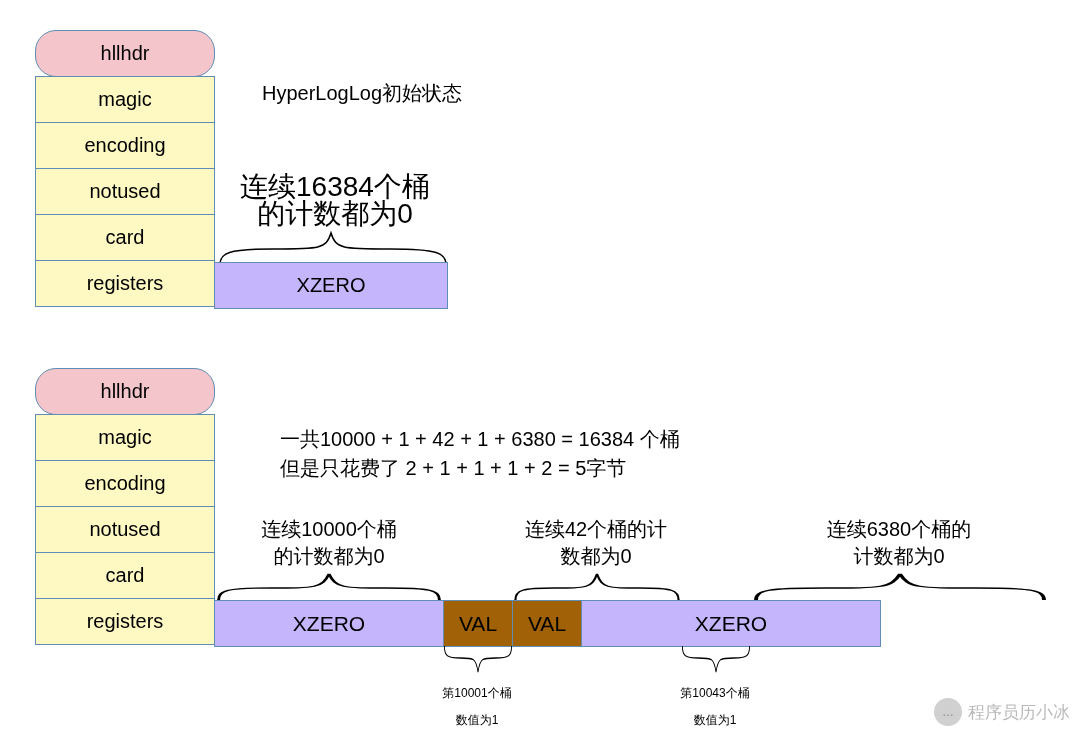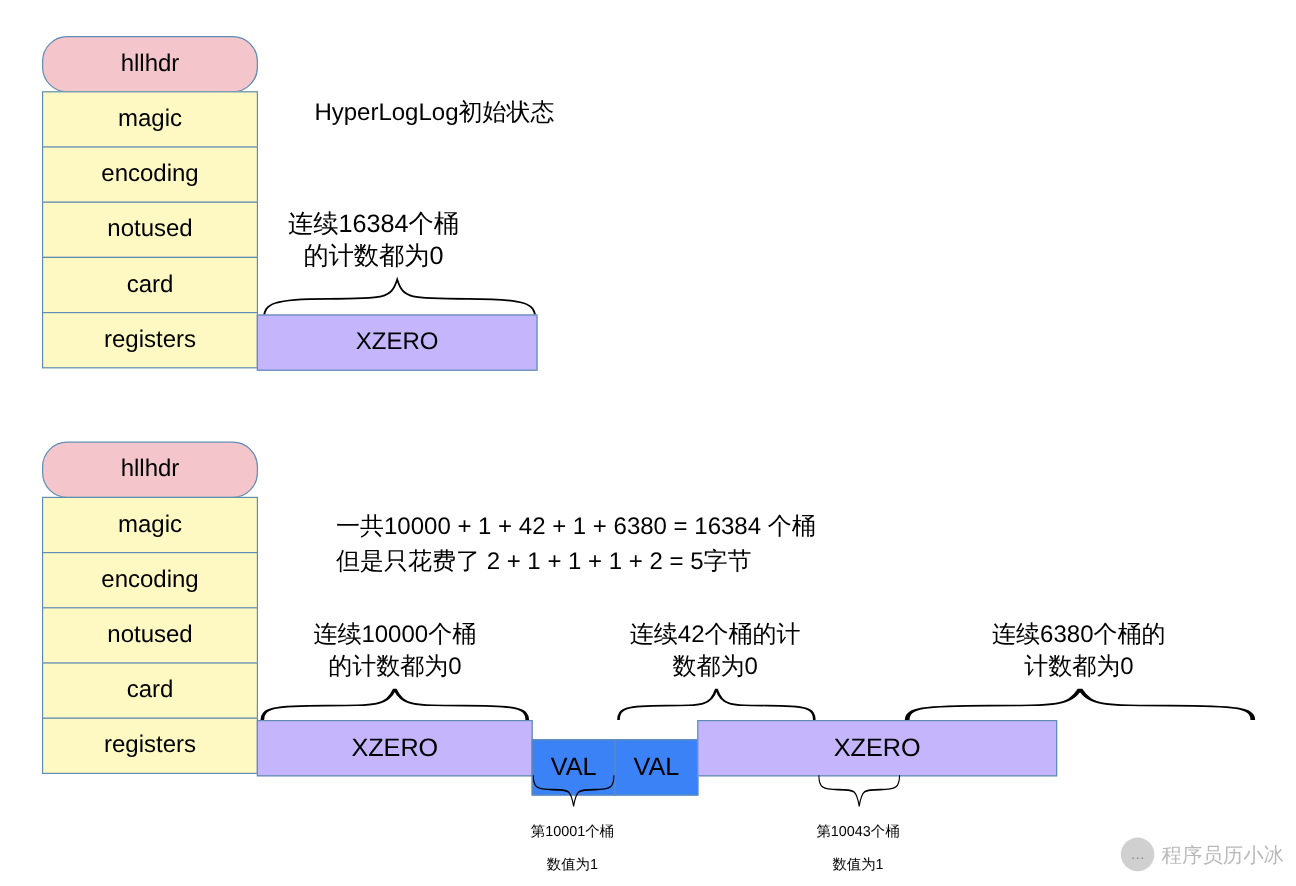--- a/index.html
+++ b/index.html
@@ -1,26 +1,26 @@
 <!DOCTYPE html>
 <html><head>
   <meta charset="utf-8">
   <style>
     * { box-sizing: border-box; margin: 0; padding: 0; }
     body { font-family: Arial, "Microsoft YaHei", sans-serif; background: #fff; width: 1080px; height: 738px; position: relative; font-size: 20px; color: #000; }
     .cell { border: 1px solid #5f8db3; text-align: center; display: flex; align-items: center; justify-content: center; }
     .hdr { background: #f5c5cc; }
     .blue { background: #fef9c3; }
     .green { background: #c4b5fd; }
-    .yellow { background: #3b82f6; margin-top: 16px; }
+    .yellow { background: #a16207; }
     .struct { position: absolute; display: flex; flex-direction: column; }
     .struct .cell { width: 180px; height: 47px; margin-top: -1px; }
     .struct .cell:first-child { margin-top: 0; border-radius: 21px; }
     .title1 { position: absolute; left: 262px; top: 80px; font-size: 20px; }
-    .caption1 { position: absolute; left: 240px; top: 173px; text-align: center; font-size: 21px; line-height: 27px; }
+    .caption1 { position: absolute; left: 240px; top: 173px; text-align: center; font-size: 28px; line-height: 27px; }
     .brace1 { position: absolute; left: 218px; top: 227px; width: 230px; height: 40px; }
     .brace1 svg { width: 100%; height: 100%; }
     .xzero1 { position: absolute; left: 214px; top: 262px; width: 234px; height: 47px; }
     .title2 { position: absolute; left: 280px; top: 425px; font-size: 20px; line-height: 29px; text-align: left; }
     .row2 { position: absolute; left: 214px; top: 600px; display: flex; }
     .row2 .cell { height: 47px; margin-left: -1px; font-size: 21px; }
     .row2 .cell:first-child { margin-left: 0; }
     .captions-top { position: absolute; top: 516px; }
     .captions-top .cap { position: absolute; text-align: center; font-size: 20px; line-height: 27px; white-space: nowrap; }
     .captions-bot { position: absolute; top: 650px; }

